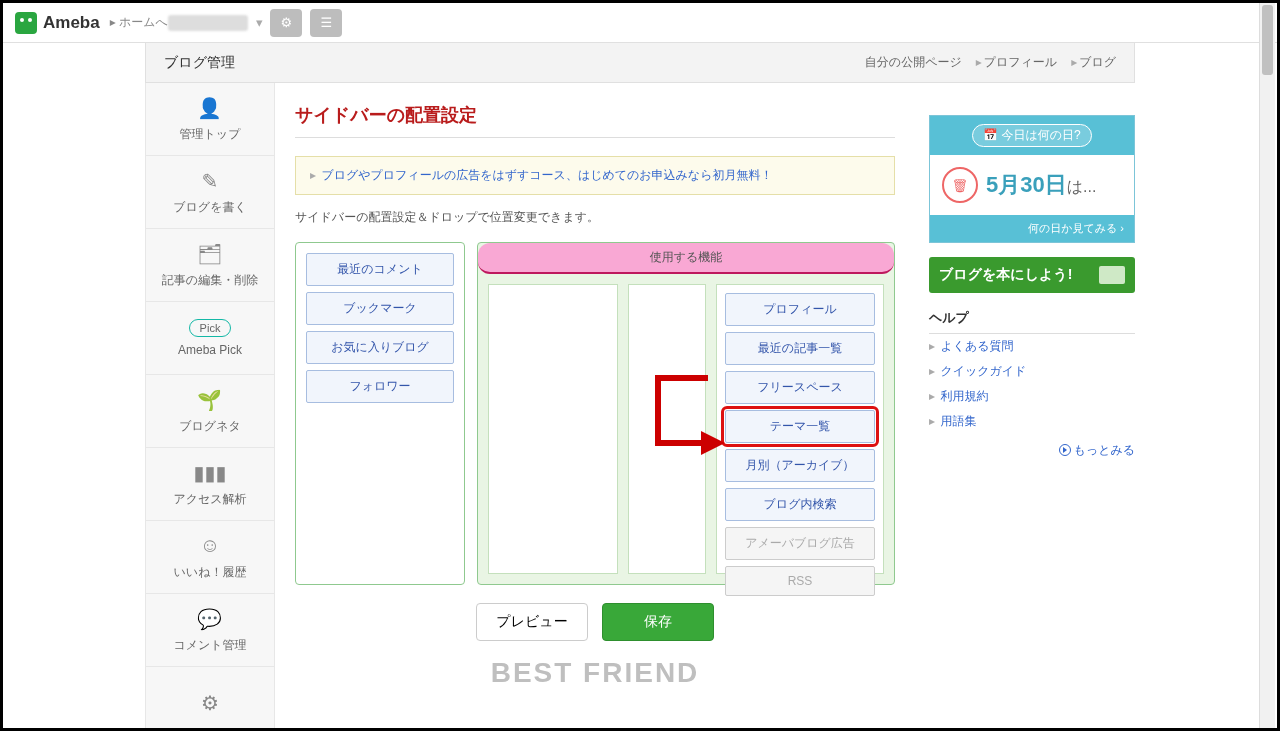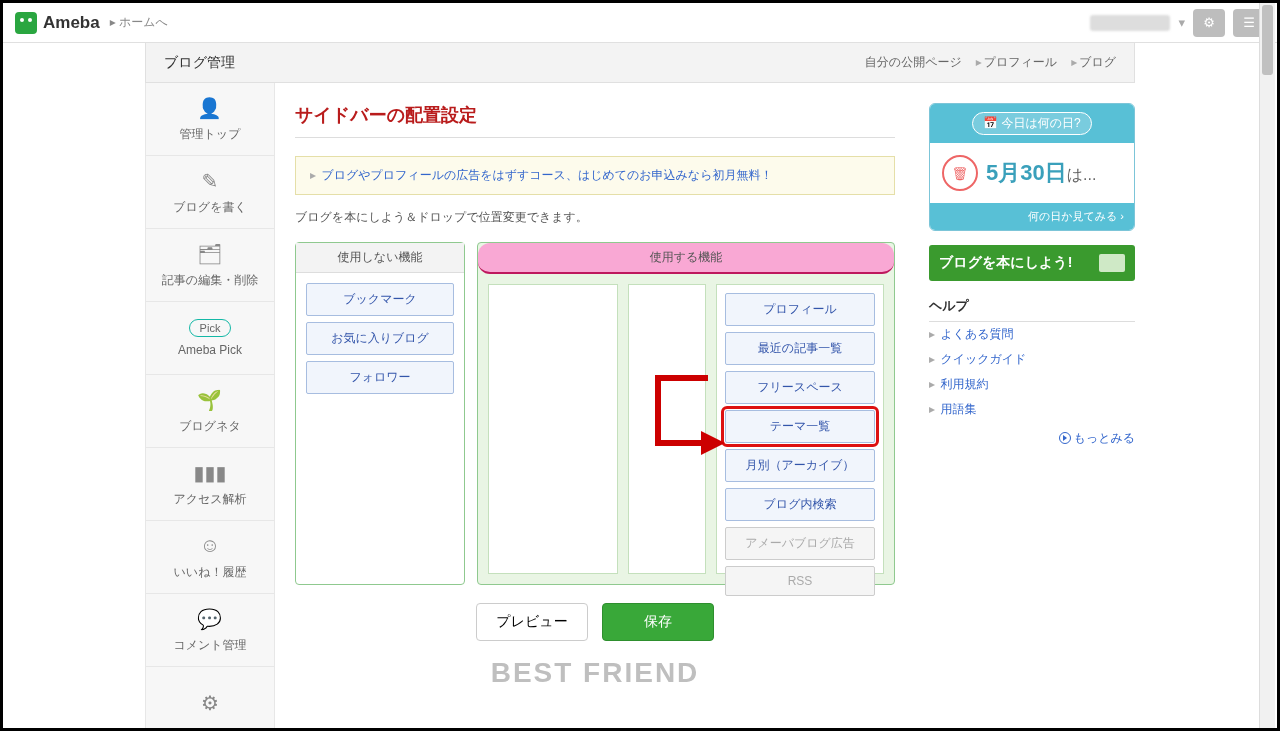--- a/index.html
+++ b/index.html
@@ -1,18 +1,18 @@
 <!DOCTYPE html>
 <html><head>
 <meta charset="utf-8">
 <style>
 * { margin: 0; padding: 0; box-sizing: border-box; }
 body { font-family: "Hiragino Kaku Gothic Pro", "Meiryo", sans-serif; background: #fff; font-size: 13px; color: #333; }
 .frame { border: 3px solid #000; width: 1280px; height: 731px; position: relative; overflow: hidden; }
-.topbar { height: 40px; background: #fff; border-bottom: 1px solid #e0e0e0; display: flex; align-items: center; padding: 0 12px; justify-content: space-between; }
+.topbar { height: 40px; background: #fff; border-bottom: 1px solid #e0e0e0; display: flex; align-items: center; padding: 0 12px; justify-content: flex-start; }
 .topbar-left { display: flex; align-items: center; gap: 10px; }
 .logo { display: flex; align-items: center; gap: 6px; font-weight: bold; font-size: 17px; }
 .logo-icon { width: 22px; height: 22px; background: #2aa640; border-radius: 4px; position: relative; }
 .logo-icon::before { content: ""; position: absolute; width: 4px; height: 4px; background: #fff; border-radius: 50%; top: 6px; left: 5px; box-shadow: 8px 0 0 #fff; }
 .home-link { color: #888; font-size: 12px; }
 .topbar-right { display: flex; align-items: center; gap: 8px; }
 .icon-btn { width: 32px; height: 28px; background: #bdbdbd; border-radius: 4px; display: flex; align-items: center; justify-content: center; color: #fff; cursor: pointer; }
 .user-blur { width: 80px; height: 16px; background: #ddd; border-radius: 3px; filter: blur(1px); }
 
 .page { display: flex; justify-content: center; padding-top: 0; }
@@ -55,21 +55,21 @@
 
 .arrow-annotation { position: absolute; pointer-events: none; }
 
 .btn-row { display: flex; justify-content: center; gap: 14px; margin-top: 18px; }
 .btn { width: 112px; height: 38px; border-radius: 4px; border: 1px solid #ccc; background: #fff; font-size: 14px; cursor: pointer; }
 .btn.primary { background: #39a839; border: 1px solid #2e8f2e; color: #fff; }
 
 .watermark { text-align: center; font-size: 28px; font-weight: bold; color: #bfbfbf; letter-spacing: 2px; margin-top: 16px; text-shadow: 1px 1px 0 #fff; }
 
 .rightcol { width: 220px; padding: 20px 0 20px 14px; }
-.promo-card { border-radius: 6px; overflow: hidden; border: 1px solid #7cc5d8; margin-bottom: 14px; }
+.promo-card { border-radius: 0; overflow: hidden; border: 1px solid #7cc5d8; margin-bottom: 14px; margin-top: 12px; }
 .promo-top { background: #58c0d6; color: #fff; text-align: center; padding: 8px; font-size: 12px; }
 .promo-top .pill { background: rgba(255,255,255,0.2); border: 1px solid #fff; border-radius: 14px; padding: 2px 10px; display: inline-block; }
 .promo-mid { background: #fff; padding: 12px; display: flex; align-items: center; gap: 8px; }
 .promo-mid .trash-icon { width: 36px; height: 36px; border: 2px solid #e66; border-radius: 50%; display: flex; align-items: center; justify-content: center; color: #e66; }
 .promo-mid .datetext { color: #3aa0bb; font-size: 22px; font-weight: bold; }
 .promo-mid .suffix { color: #666; font-size: 16px; }
 .promo-bottom { background: #58c0d6; color: #fff; text-align: right; padding: 6px 10px; font-size: 11px; }
 
 .banner-green { background: #3a9a2e; color: #fff; padding: 9px 10px; font-size: 14px; font-weight: bold; border-radius: 3px; display: flex; align-items: center; justify-content: space-between; margin-bottom: 16px; }
 .banner-green .bk { display: inline-block; width: 26px; height: 18px; background: #cfe9c6; border-radius: 2px; }
@@ -154,27 +154,27 @@
           <div class="nav-item">
               <div class="nav-icon">⚙</div>
             </div>
         </div>
 
         <div class="main">
           <div class="page-title">サイドバーの配置設定</div>
           <div class="promo-box">
             <span class="caret">▸</span> <a href="#">ブログやプロフィールの広告をはずすコース、はじめてのお申込みなら初月無料！</a>
           </div>
-          <div class="desc">ブログを本にしよう＆ドロップで位置変更できます。</div>
+          <div class="desc">サイドバーの配置設定＆ドロップで位置変更できます。</div>
 
           <div class="layout-editor">
             <div class="panel panel-unused">
-              <div class="panel-header">使用しない機能</div>
               <div class="panel-body">
                 <div class="unused-list" id="unused-list">
+                    <div class="widget">最近のコメント</div>
                     <div class="widget">ブックマーク</div>
                     <div class="widget">お気に入りブログ</div>
                     <div class="widget">フォロワー</div>
                   </div>
               </div>
             </div>
             <div class="panel panel-used">
               <div class="panel-header">使用する機能</div>
               <div class="used-cols">
                 <div class="used-col"></div>

